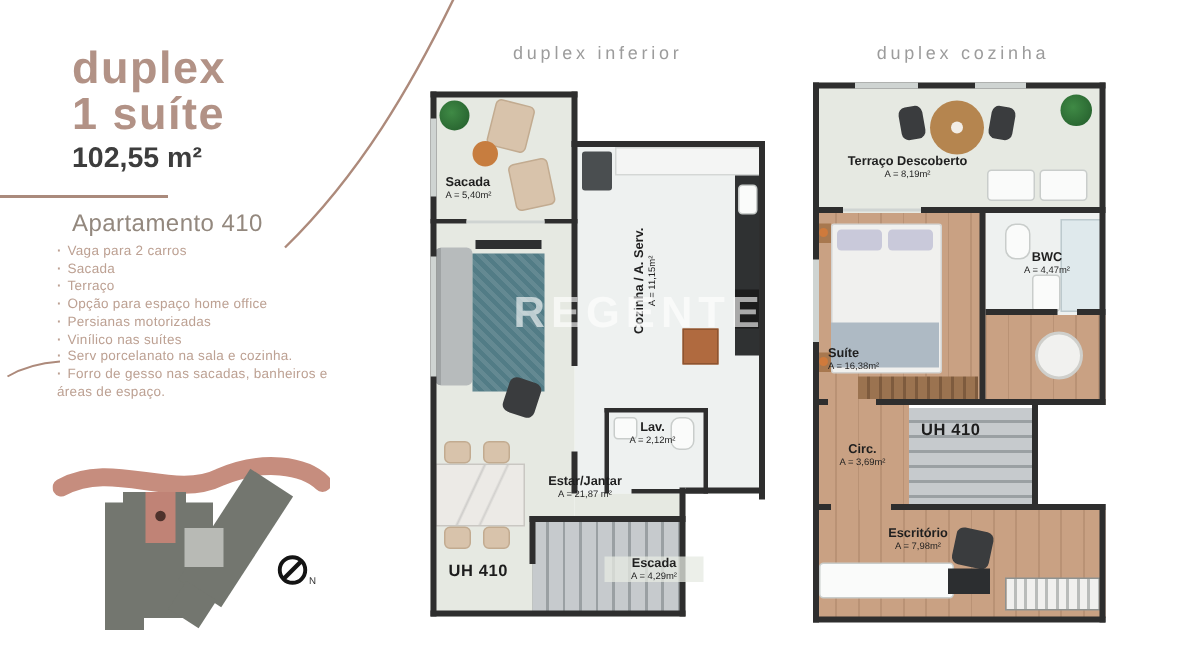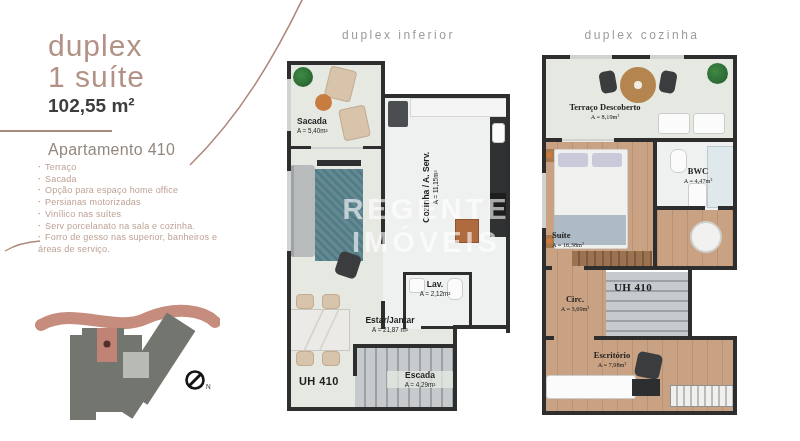--- a/index.html
+++ b/index.html
@@ -1,21 +1,21 @@
 <!DOCTYPE html>
 <html><head>
 <meta charset="utf-8">
 <style>
   html,body{margin:0;padding:0;background:#fff;}
   .canvas{position:relative;width:800px;height:441px;background:#ffffff;overflow:hidden;
           font-family:"Liberation Sans",sans-serif;}
   .abs{position:absolute;}
   
   .big-title{position:absolute;left:48px;top:30px;font-size:30px;line-height:31px;
-             color:#b29286;letter-spacing:1px;font-weight:400;}
+             color:#b29286;letter-spacing:1px;font-weight:700;}
   .area-txt{position:absolute;left:48px;top:95px;font-size:19px;color:#3d3d3d;font-weight:700;
             font-family:"Liberation Sans",sans-serif;}
   .divider{position:absolute;left:0;top:130px;width:112px;height:2px;background:#aa8a7c;}
   .subtitle{position:absolute;left:48px;top:141px;font-size:16px;color:#93887e;letter-spacing:.3px;}
   .features{position:absolute;left:38px;top:162px;width:200px;margin:0;padding:0;list-style:none;
             font-size:9px;line-height:11.7px;color:#bda193;letter-spacing:.2px;}
   .features li{margin:0;}
   .features .dot{display:inline-block;width:7px;font-weight:bold;}
   
   .plan-title{position:absolute;margin:0;font-size:12px;font-weight:400;color:#9c9c9c;
@@ -61,27 +61,28 @@
 
     <h1 class="big-title" style="margin:0;">
       <span style="display:block;">duplex</span>
       <span style="display:block;">1 suíte</span>
     </h1>
     <div class="area-txt">102,55 m²</div>
     <div class="divider"></div>
     <h2 class="subtitle" style="margin:0;font-weight:400;">Apartamento 410</h2>
 
     <ul class="features">
+      <li><span class="dot">·</span><span>Vaga para 2 carros</span></li>
+      <li><span class="dot">·</span><span>Sacada</span></li>
       <li><span class="dot">·</span><span>Terraço</span></li>
-      <li><span class="dot">·</span><span>Sacada</span></li>
       <li><span class="dot">·</span><span>Opção para espaço home office</span></li>
       <li><span class="dot">·</span><span>Persianas motorizadas</span></li>
       <li><span class="dot">·</span><span>Vinílico nas suítes</span></li>
       <li><span class="dot">·</span><span>Serv porcelanato na sala e cozinha.</span></li>
-      <li><span class="dot">·</span><span>Forro de gesso nas superior, banheiros e áreas de serviço.</span></li>
+      <li><span class="dot">·</span><span>Forro de gesso nas sacadas, banheiros e áreas de espaço.</span></li>
     </ul>
 
     <svg class="abs" style="left:0;top:232px;" width="45" height="25" viewBox="0 0 45 25">
       <path d="M5,19 C15,13 26,10 40,9" fill="none" stroke="#ad8a7b" stroke-width="1.3"></path>
     </svg>
 
     <svg class="abs" style="left:35px;top:300px;" width="185" height="135" viewBox="0 0 185 135">
       <path d="M6,25 C40,6 80,34 112,18 C140,6 168,10 180,22" fill="none" stroke="#c68d7e" stroke-width="12" stroke-linecap="round"></path>
       <path d="M35,35 h12 v-7 h42 v7 h18 v55 h-14 v22 h-32 v8 h-26 z" fill="#73766f"></path>
       <g transform="rotate(33 120 62)">
@@ -163,35 +164,34 @@
       <span class="rl-area">A = 11,15m²</span>
     </div>
     <div class="room-label" style="left:118px;top:219px;width:60px;">
       <span class="rl-name">Lav.</span>
       <span class="rl-area">A = 2,12m²</span>
     </div>
     <div class="room-label" style="left:43px;top:255px;width:120px;">
       <span class="rl-name">Estar/Jantar</span>
       <span class="rl-area">A = 21,87 m²</span>
     </div>
-    <div class="room-label" style="left:100px;top:310px;width:66px;background:rgba(230,233,226,.75);text-align:center;">
+    <div class="room-label" style="left:116px;top:310px;width:66px;background:rgba(230,233,226,.75);text-align:center;">
       <span class="rl-name">Escada</span>
       <span class="rl-area">A = 4,29m²</span>
     </div>
     <div class="uh" style="left:12px;top:314px;">UH 410</div>
 
     <div class="watermark" style="top:132px;padding-left:28px;">
       <span style="display:block;">REGENTE</span>
-      <span style="display:block;">IMÓVEIS</span>
     </div>
   </div>
 
   <h3 class="plan-title" style="left:542px;top:28px;width:200px;">duplex cozinha</h3>
 
-  <div class="plan-box" style="left:542px;top:55px;width:195px;height:360px;font-family:Liberation Serif, serif;">
+  <div class="plan-box" style="left:542px;top:55px;width:195px;height:360px;">
 
     <div class="floor f-light" style="left:0;top:0;width:195px;height:87px;"></div>
     <div class="floor f-wood" style="left:0;top:87px;width:115px;height:128px;"></div>
     <div class="floor f-kitchen" style="left:115px;top:87px;width:80px;height:68px;"></div>
     <div class="floor f-wood" style="left:115px;top:155px;width:80px;height:60px;"></div>
     <div class="floor f-wood" style="left:0;top:215px;width:64px;height:70px;"></div>
     <div class="floor stairs-v" style="left:64px;top:217px;width:84px;height:66px;"></div>
     <div class="floor f-wood" style="left:0;top:285px;width:195px;height:72px;"></div>
 
     <div class="furn" style="left:78px;top:12px;width:36px;height:36px;border-radius:50%;background:#b5854f;"></div>

